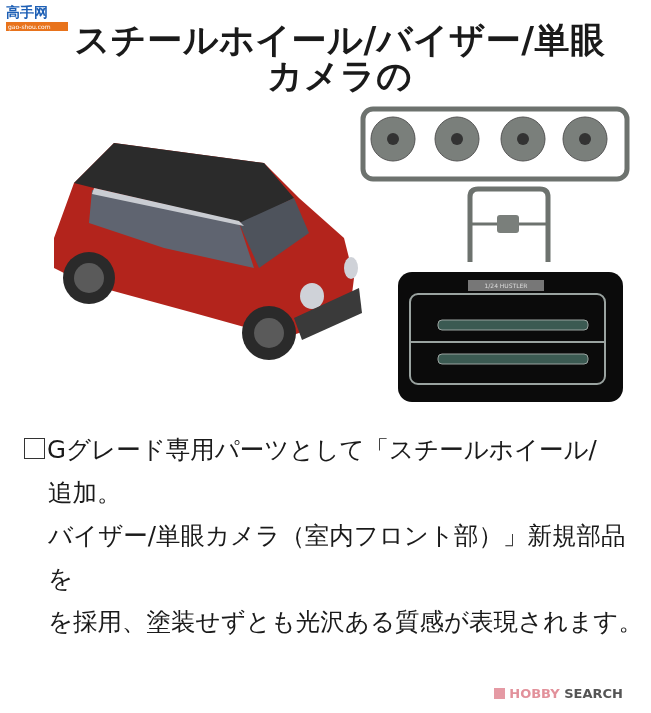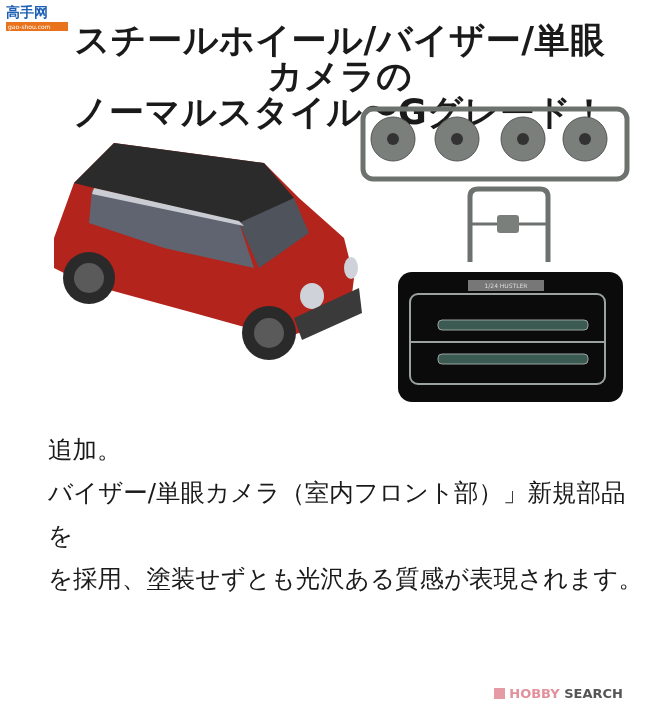--- a/index.html
+++ b/index.html
@@ -29,21 +29,20 @@
 
 <div class="logo">
   <div class="logo-top">
       <span>高手网</span>
     </div>
   <div class="logo-url">gao-shou.com</div>
 </div>
 
 <div class="headline">
   <div>スチールホイール/バイザー/単眼カメラの</div>
-  <div>ノーマルスタイル〜Gグレード！</div>
 </div>
 
 <svg class="car" viewBox="0 0 330 240">
   <path d="M10 110 L30 55 L70 15 L220 35 L255 70 L300 110 L310 150 L305 190 L270 200 L240 210 L150 185 L40 155 L10 140 Z" fill="#b3241c"></path>
   <path d="M30 55 L70 15 L220 35 L250 70 L200 95 L50 60 Z" fill="#2b2b2b"></path>
   <path d="M48 62 L195 95 L210 140 L120 120 L45 95 Z" fill="#5f6470"></path>
   <path d="M195 95 L250 70 L265 105 L215 140 Z" fill="#4e535c"></path>
   <path d="M50 60 L195 93 L200 98 L48 66 Z" fill="#c9ccd2"></path>
   <circle cx="45" cy="150" r="26" fill="#2a2a2a"></circle>
     <circle cx="45" cy="150" r="15" fill="#5a5a5a"></circle>
@@ -79,20 +78,21 @@
   <svg width="225" height="130" viewBox="0 0 225 130" style="position:absolute;left:0;top:0">
     <rect x="12" y="22" width="195" height="90" rx="8" fill="none" stroke="#9aa3a0" stroke-width="2"></rect>
     <rect x="40" y="48" width="150" height="10" rx="4" fill="#3b5a52" stroke="#9aa3a0"></rect>
     <rect x="40" y="82" width="150" height="10" rx="4" fill="#3b5a52" stroke="#9aa3a0"></rect>
     <line x1="12" y1="70" x2="207" y2="70" stroke="#9aa3a0" stroke-width="2"></line>
   </svg>
 </div>
 
 <div class="features">
   <div class="feat">
+    <div><span class="box"></span><span>Gグレード専用パーツとして「スチールホイール/</span></div>
     <div class="l2">追加。</div>
     <div class="l2">バイザー/単眼カメラ（室内フロント部）」新規部品を</div>
   </div>
   <div class="feat">
     <div class="l2">を採用、塗装せずとも光沢ある質感が表現されます。</div>
   </div>
 
 </div>
 
 <div class="watermark">

